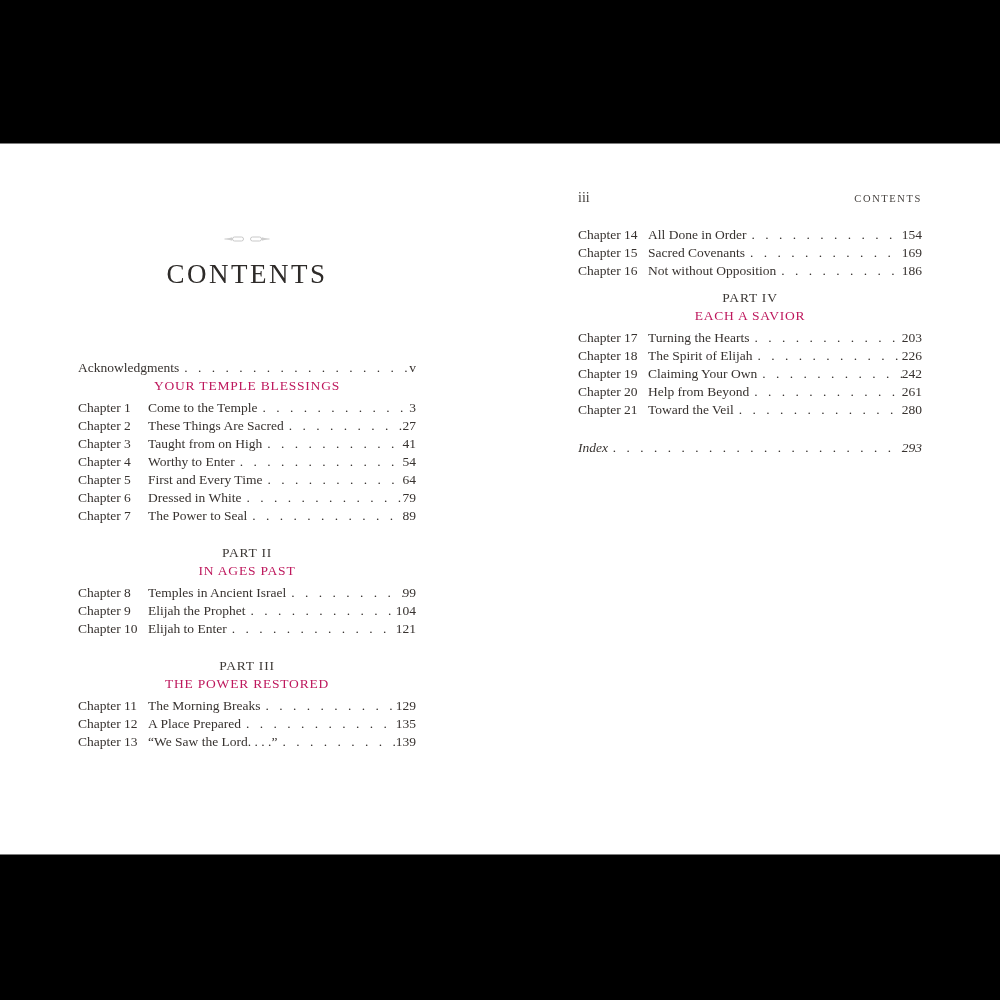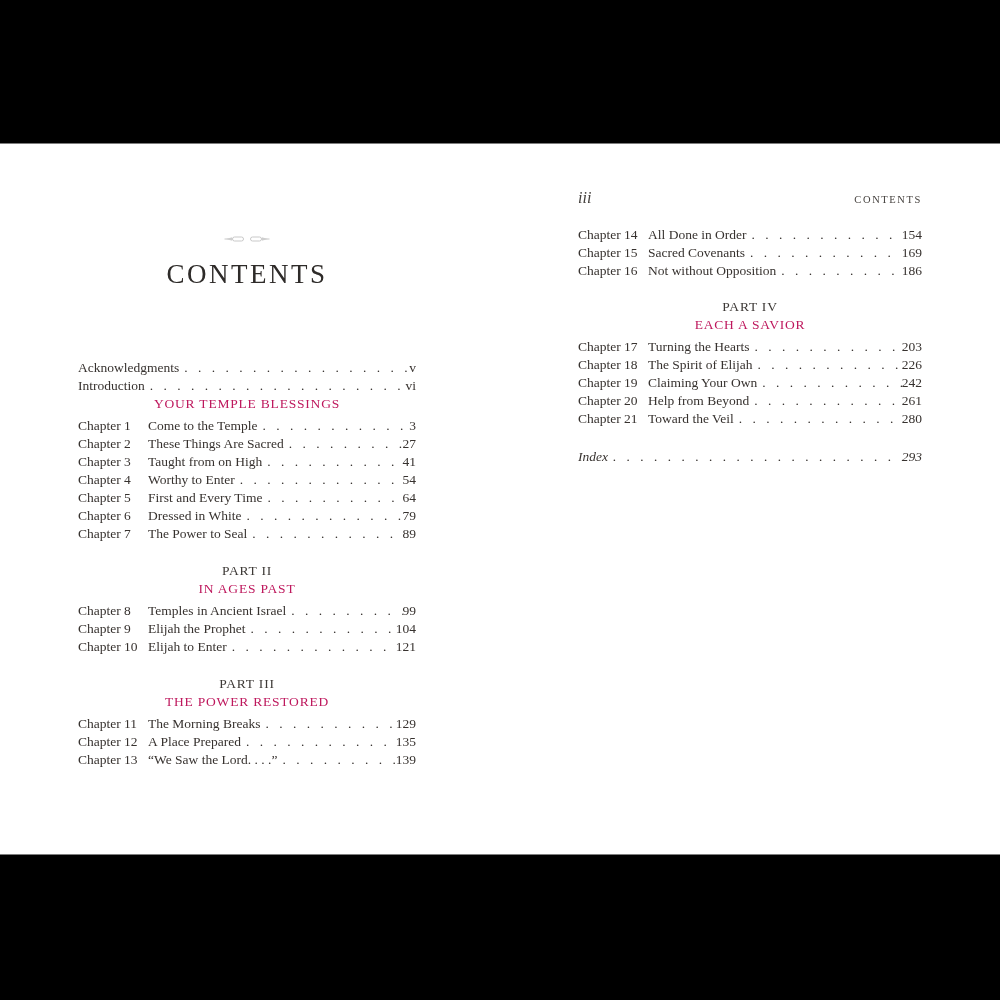--- a/index.html
+++ b/index.html
@@ -56,21 +56,21 @@
   .part-sub{
     height:18px;line-height:18px;text-align:center;
     font-size:13.5px;letter-spacing:0.8px;color:#be185d;
   }
   .chapters{margin-top:4px;}
 
   .pg-header{
     margin-top:45px;height:18px;line-height:18px;
     display:flex;justify-content:space-between;align-items:baseline;
   }
-  .folio{font-size:16px;color:#44403d;font-style:italic;}
+  .folio{font-size:14px;color:#44403d;}
   .running-head{font-size:10.5px;letter-spacing:1.6px;color:#46423f;}
   .cont{margin-top:19px;}
   .back{margin-top:20px;font-style:italic;}
 </style>
 </head>
 <body>
 
 <div class="paper">
 
   <div class="col col-left">
@@ -88,25 +88,20 @@
     </div>
 
     <h1 class="title">CONTENTS</h1>
 
     <div class="fm">
       <div class="row">
         <span class="t">Acknowledgments</span>
         <span class="dots"></span>
         <span class="pg">v</span>
       </div>
-      <div class="row">
-        <span class="t">Introduction</span>
-        <span class="dots"></span>
-        <span class="pg">vi</span>
-      </div>
     </div>
 
     <div class="part-sub">YOUR TEMPLE BLESSINGS</div>
     <div class="chapters">
       <div class="row">
         <span class="num">Chapter 1</span>
         <span class="t">Come to the Temple</span>
         <span class="dots"></span>
         <span class="pg">3</span>
       </div>
@@ -215,21 +210,21 @@
         <span class="pg">169</span>
       </div>
       <div class="row">
         <span class="num">Chapter 16</span>
         <span class="t">Not without Opposition</span>
         <span class="dots"></span>
         <span class="pg">186</span>
       </div>
     </div>
 
-    <div class="part-head" style="margin-top:18px;">PART IV</div>
+    <div class="part-head" style="margin-top:9px;">PART IV</div>
     <div class="part-sub">EACH A SAVIOR</div>
     <div class="chapters">
       <div class="row">
         <span class="num">Chapter 17</span>
         <span class="t">Turning the Hearts</span>
         <span class="dots"></span>
         <span class="pg">203</span>
       </div>
       <div class="row">
         <span class="num">Chapter 18</span>

